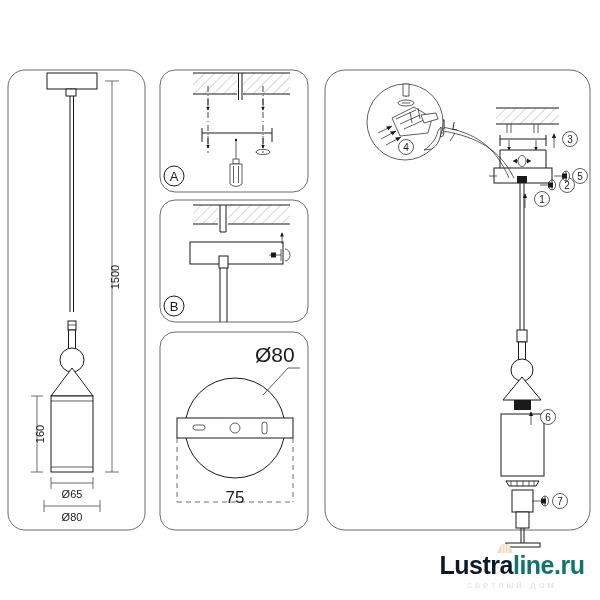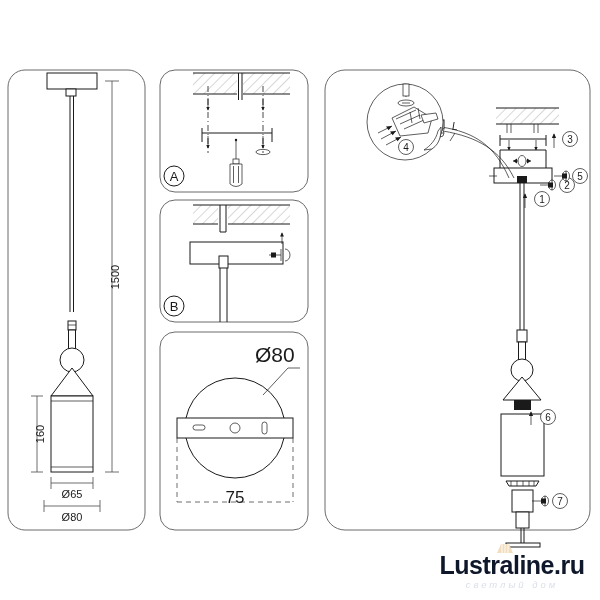--- a/index.html
+++ b/index.html
@@ -49,29 +49,28 @@
   }
   #wm-main{
     font-family:"Liberation Sans", sans-serif;
     font-size:25px;
     font-weight:bold;
     letter-spacing:-0.5px;
     line-height:26px;
     white-space:nowrap;
   }
   #wm-a{color:#0f172a;}
-  #wm-b{color:#0f172a;}
+  #wm-b{color:#0f766e;}
   #wm-sub{
     font-family:"Liberation Sans", sans-serif;
     font-size:9.5px;
     letter-spacing:3px;
     color:#dcdfe8;
     line-height:13px;
     white-space:nowrap;
-    font-style:italic;
   }
   #wm-lamp{
     position:absolute;left:62px;top:-9px;
     width:22px;height:11px;
   }
 </style>
 </head>
 <body>
 
 <div id="stage">

